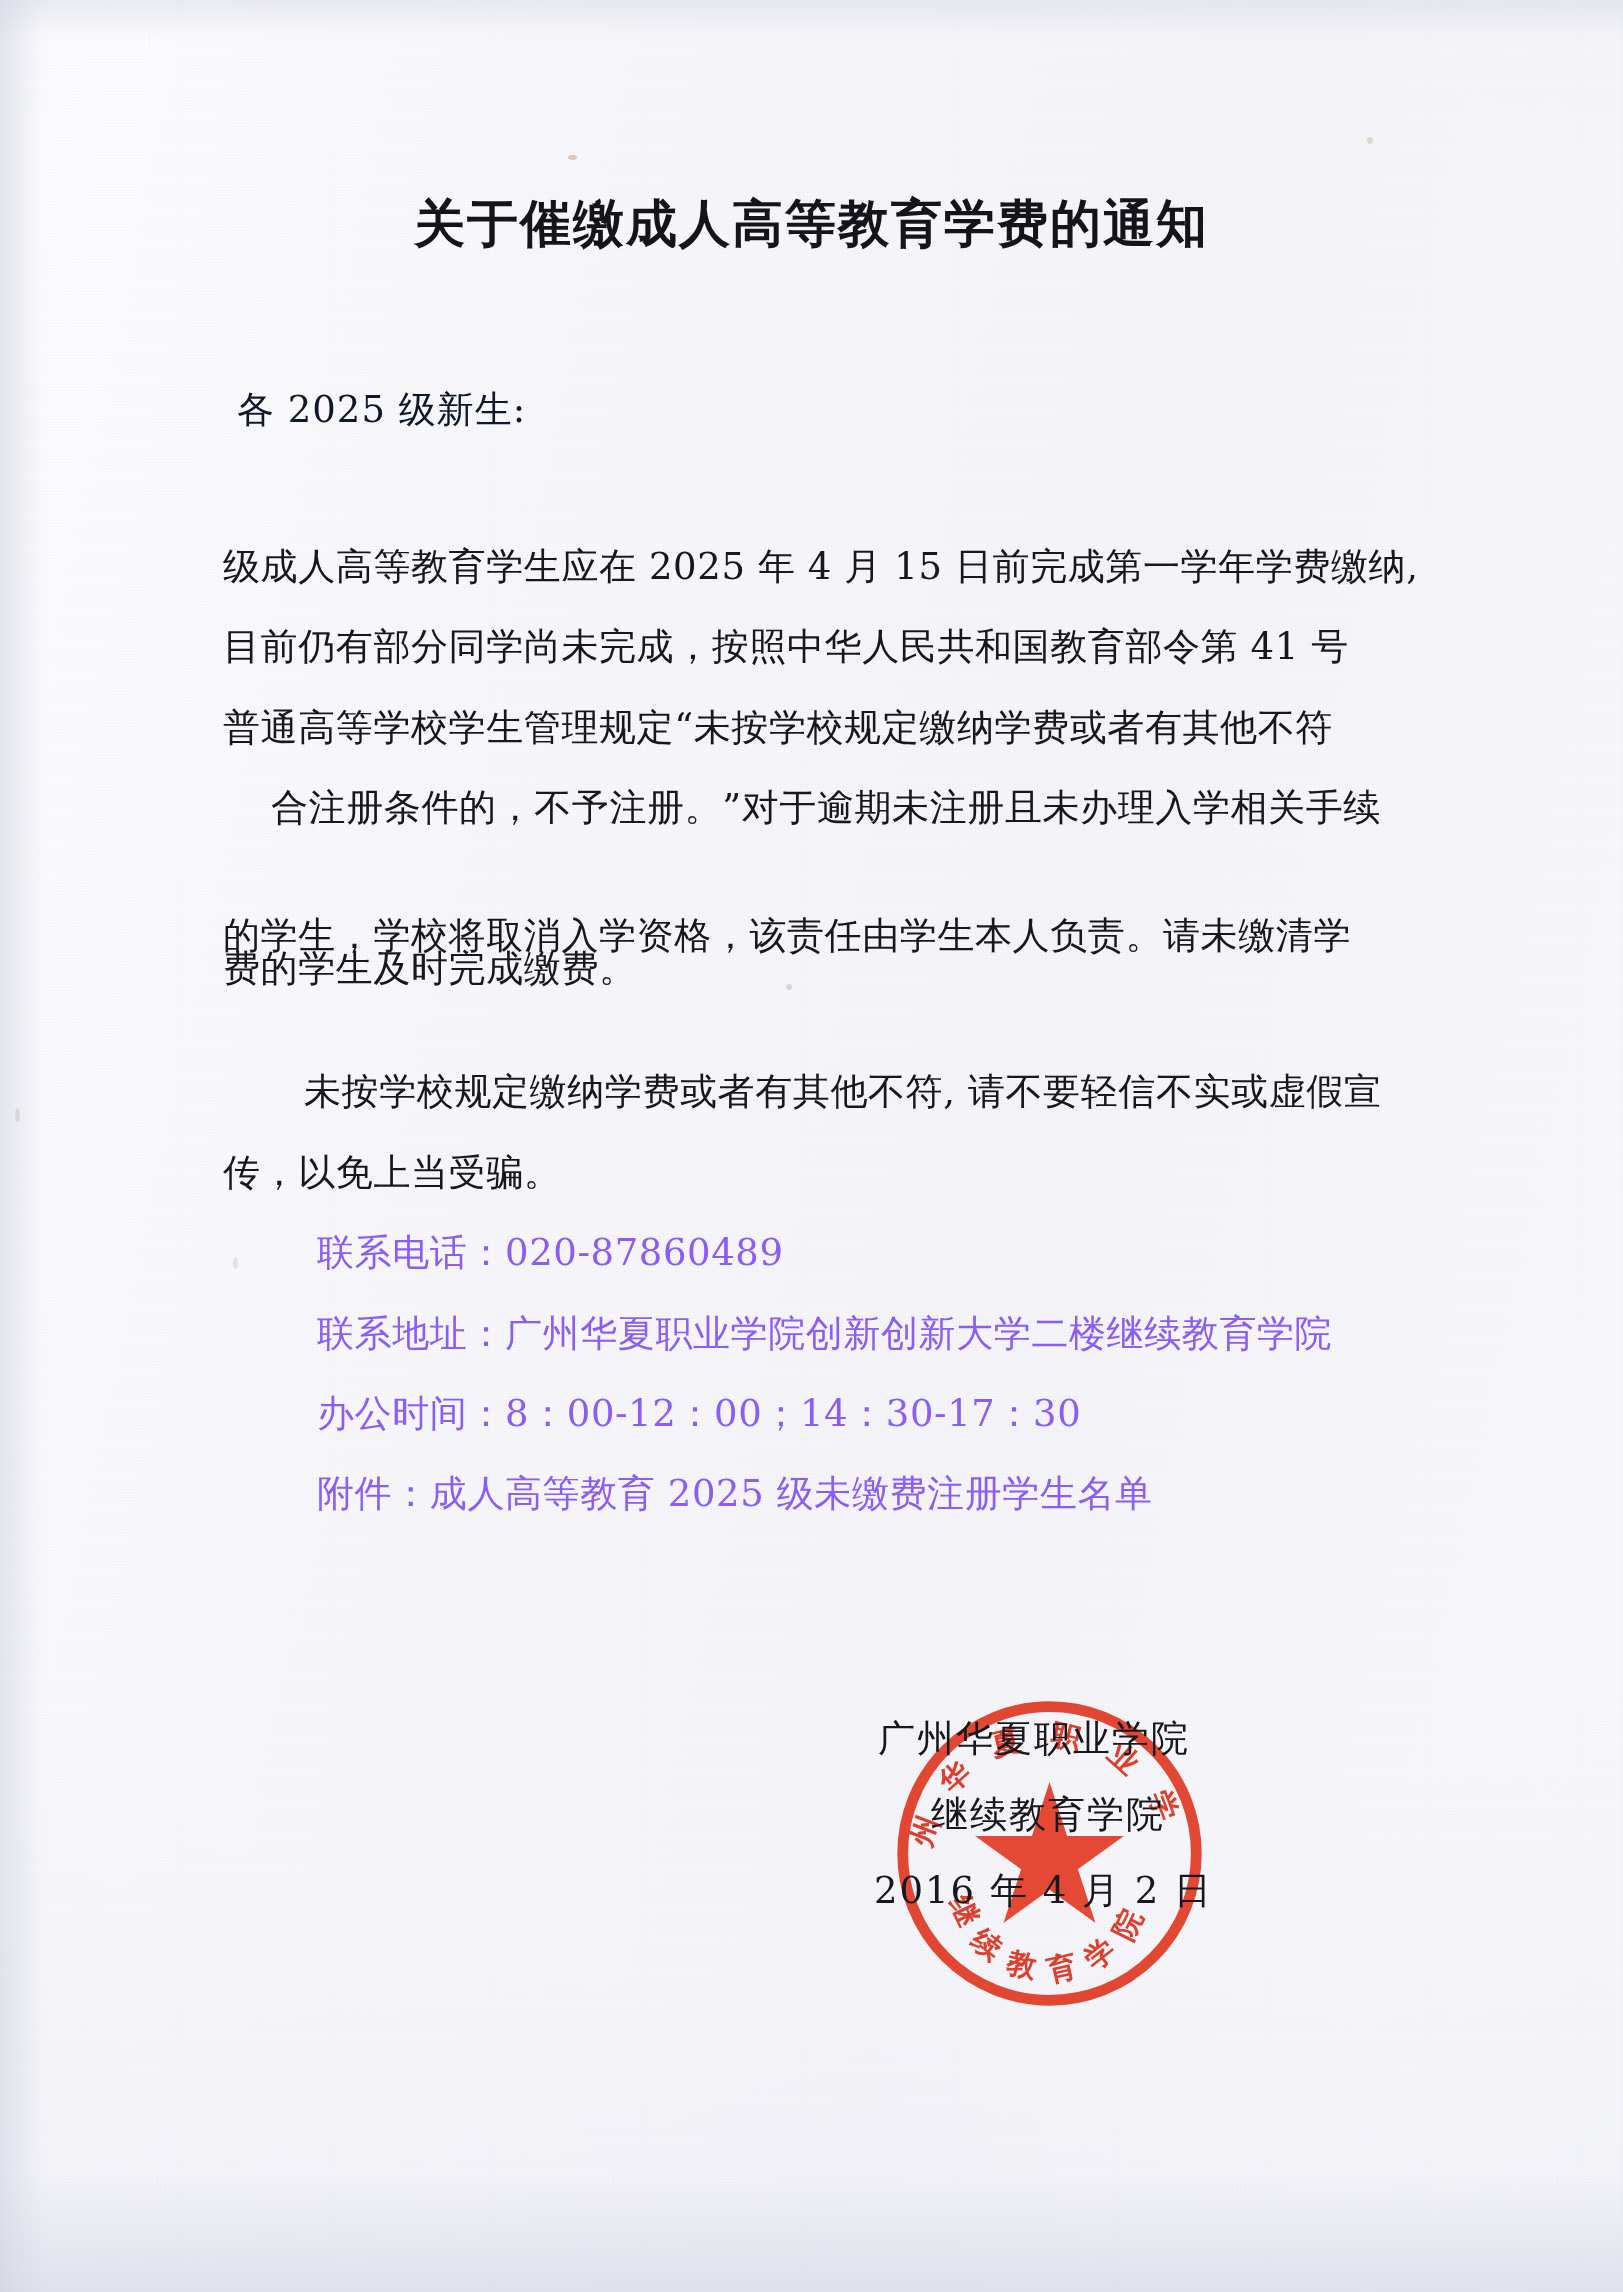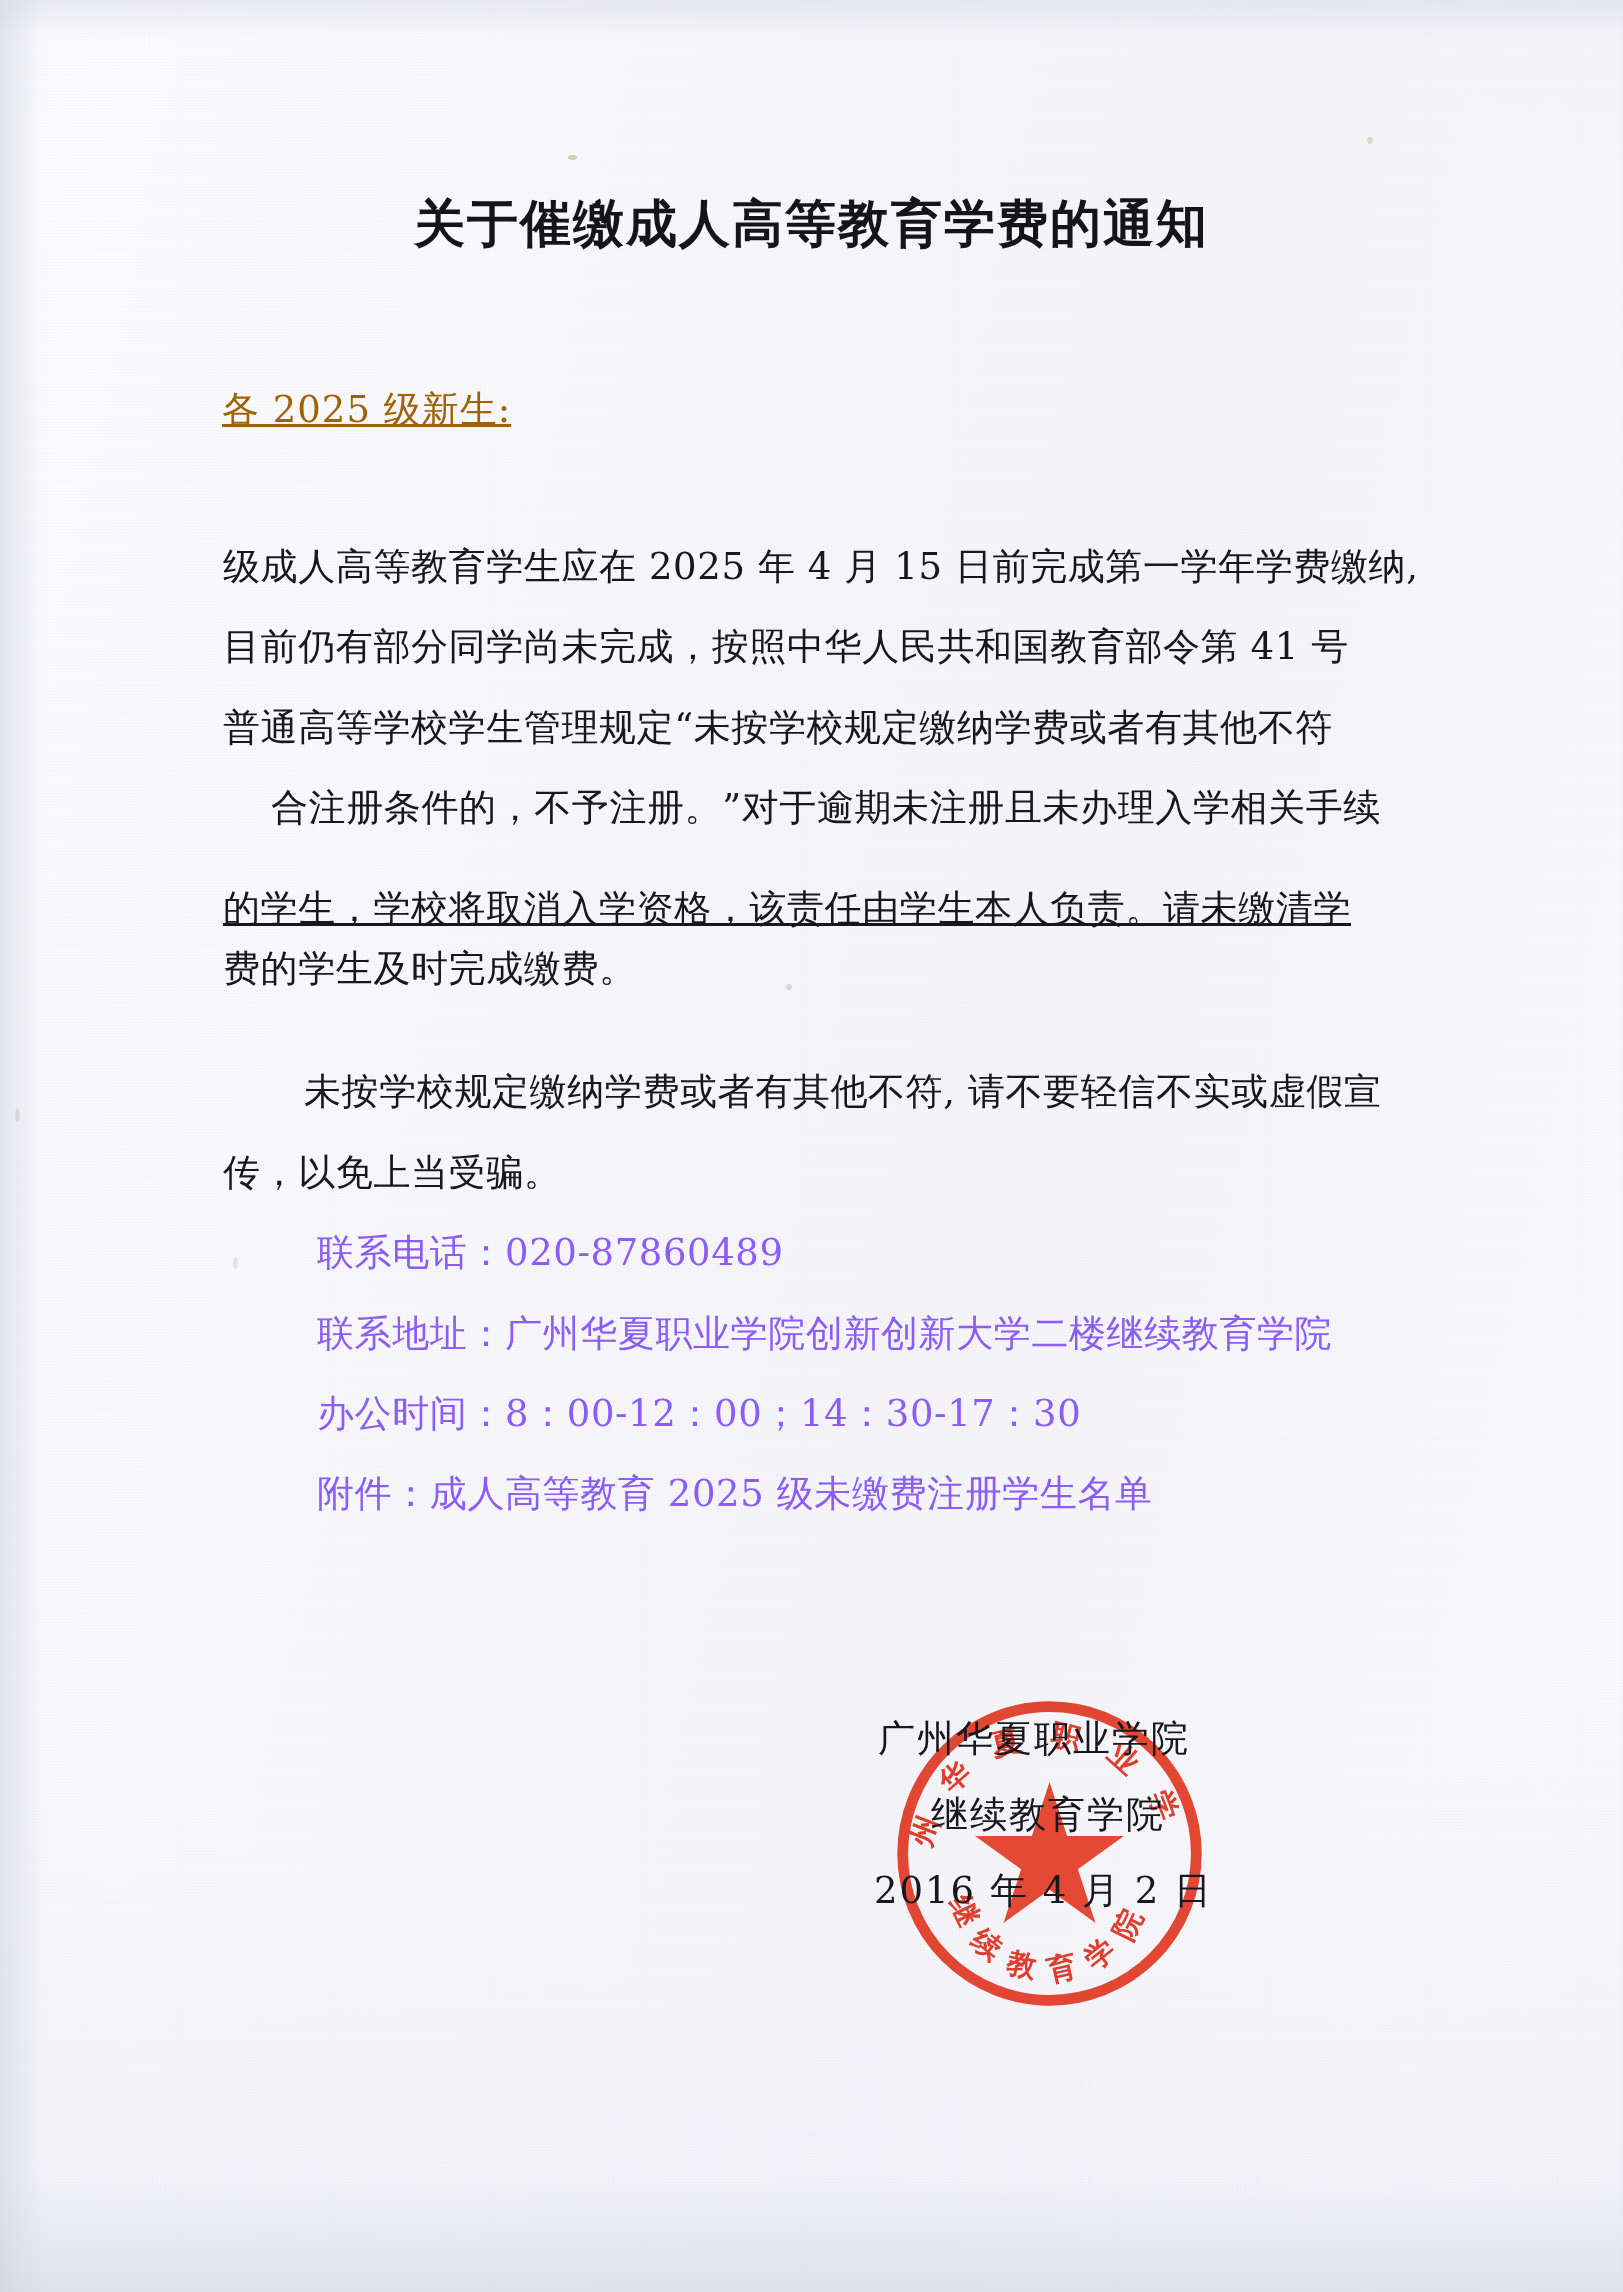--- a/index.html
+++ b/index.html
@@ -70,27 +70,26 @@
     font-size: 51px;
     line-height: 63px;
     letter-spacing: 2px;
     font-weight: 600;
     color: #14151a;
     font-family: "DejaVu Serif", "Liberation Serif", serif;
   }
 
   .salutation {
     position: absolute;
-    left: 222px;
+    left: 237px;
     top: 382px;
     font-size: 37px;
     line-height: 55px;
     letter-spacing: 1px;
-    color: #a16207;
-    text-decoration: underline;
+    color: #0f172a;
   }
 
   .body-line {
     position: absolute;
     left: 223px;
     width: 1176px;
     font-size: 37px;
     line-height: 51px;
     letter-spacing: 0.6px;
     color: #17181d;
@@ -173,21 +172,21 @@
   <div class="content">
 
     <div class="doc-title">关于催缴成人高等教育学费的通知</div>
 
     <div class="salutation">各 2025 级新生:</div>
 
     <div class="body-line" style="top:541px;">级成人高等教育学生应在 2025 年 4 月 15 日前完成第一学年学费缴纳,</div>
     <div class="body-line" style="top:621px;">目前仍有部分同学尚未完成，按照中华人民共和国教育部令第 41 号</div>
     <div class="body-line" style="top:702px;">普通高等学校学生管理规定“未按学校规定缴纳学费或者有其他不符</div>
     <div class="body-line" style="top:782px;margin-left:48px;">合注册条件的，不予注册。”对于逾期未注册且未办理入学相关手续</div>
-    <div class="body-line" style="top:883px;text-decoration:underline;">的学生，学校将取消入学资格，该责任由学生本人负责。请未缴清学</div>
+    <div class="body-line" style="top:910px;">的学生，学校将取消入学资格，该责任由学生本人负责。请未缴清学</div>
     <div class="body-line" style="top:943px;">费的学生及时完成缴费。</div>
 
     <div class="body-line" style="top:1066px; left:304px;">未按学校规定缴纳学费或者有其他不符, 请不要轻信不实或虚假宣</div>
     <div class="body-line" style="top:1147px;">传，以免上当受骗。</div>
 
     <div class="contact-line" style="top:1227px;">联系电话：020-87860489</div>
     <div class="contact-line" style="top:1308px;">联系地址：广州华夏职业学院创新创新大学二楼继续教育学院</div>
     <div class="contact-line" style="top:1388px;">办公时间：8：00-12：00；14：30-17：30</div>
     <div class="contact-line" style="top:1468px;">附件：成人高等教育 2025 级未缴费注册学生名单</div>
 

